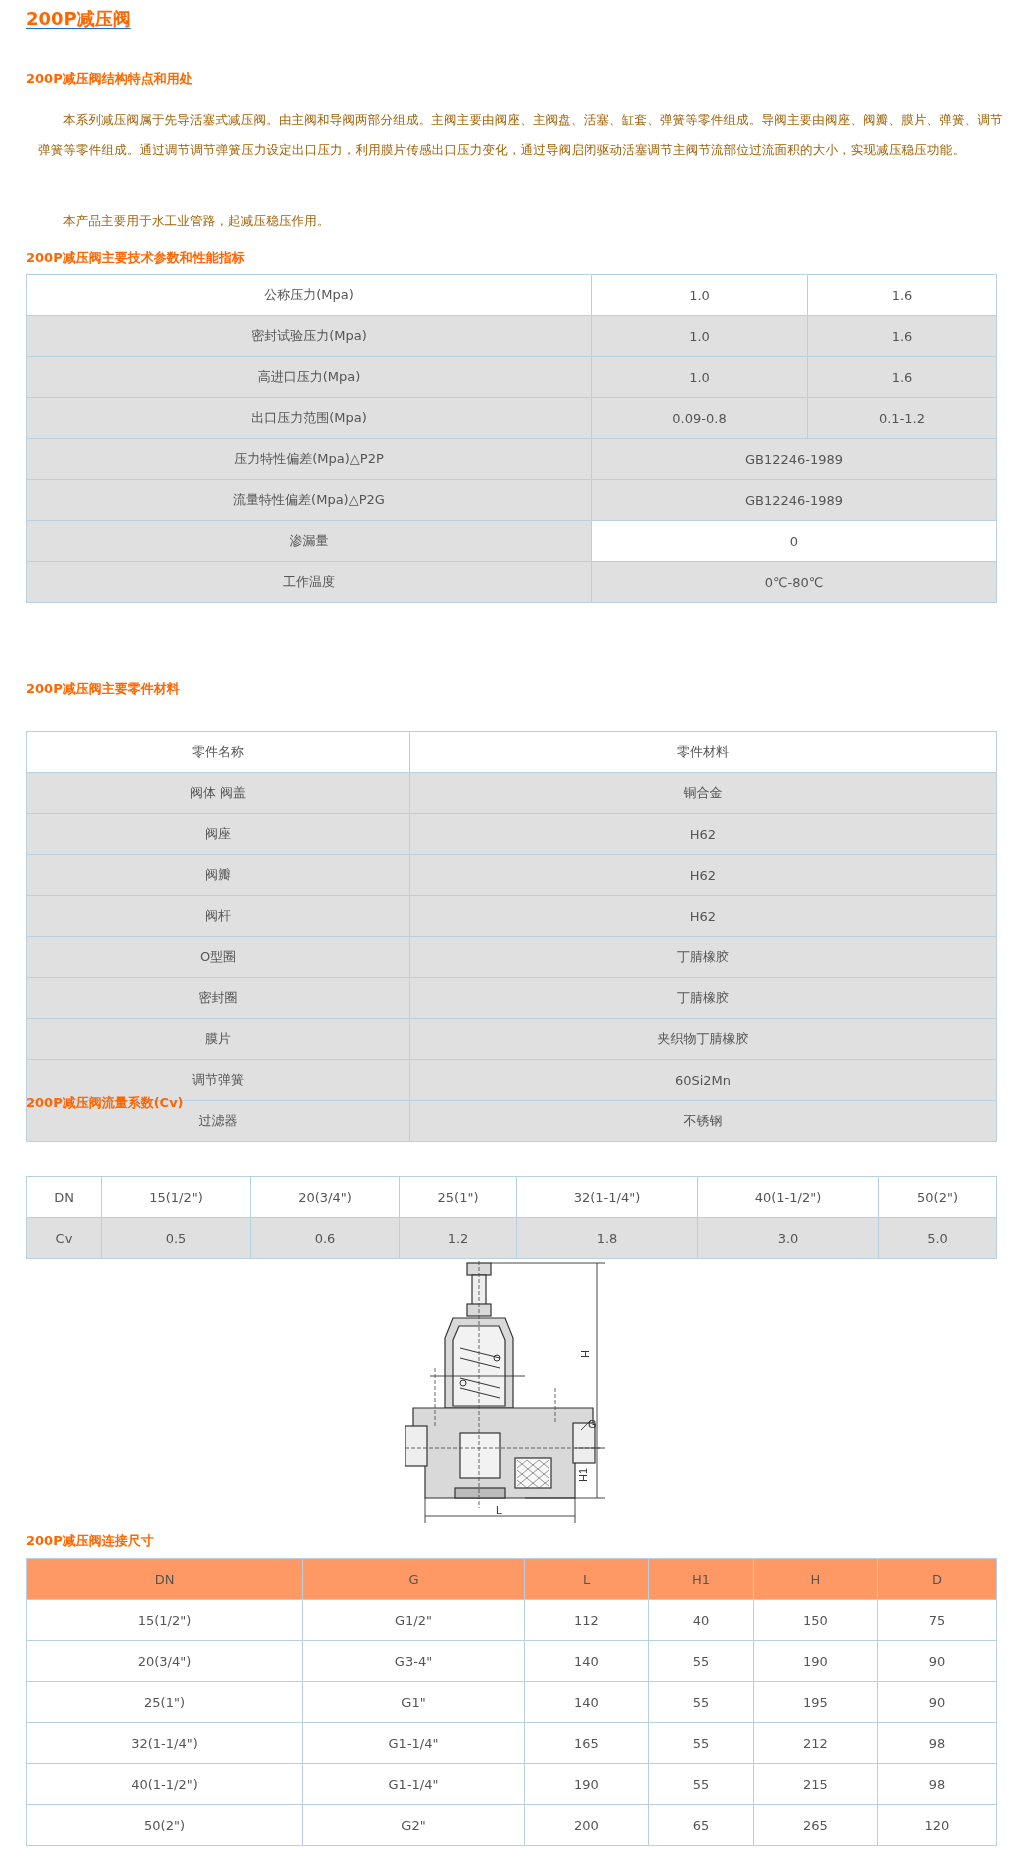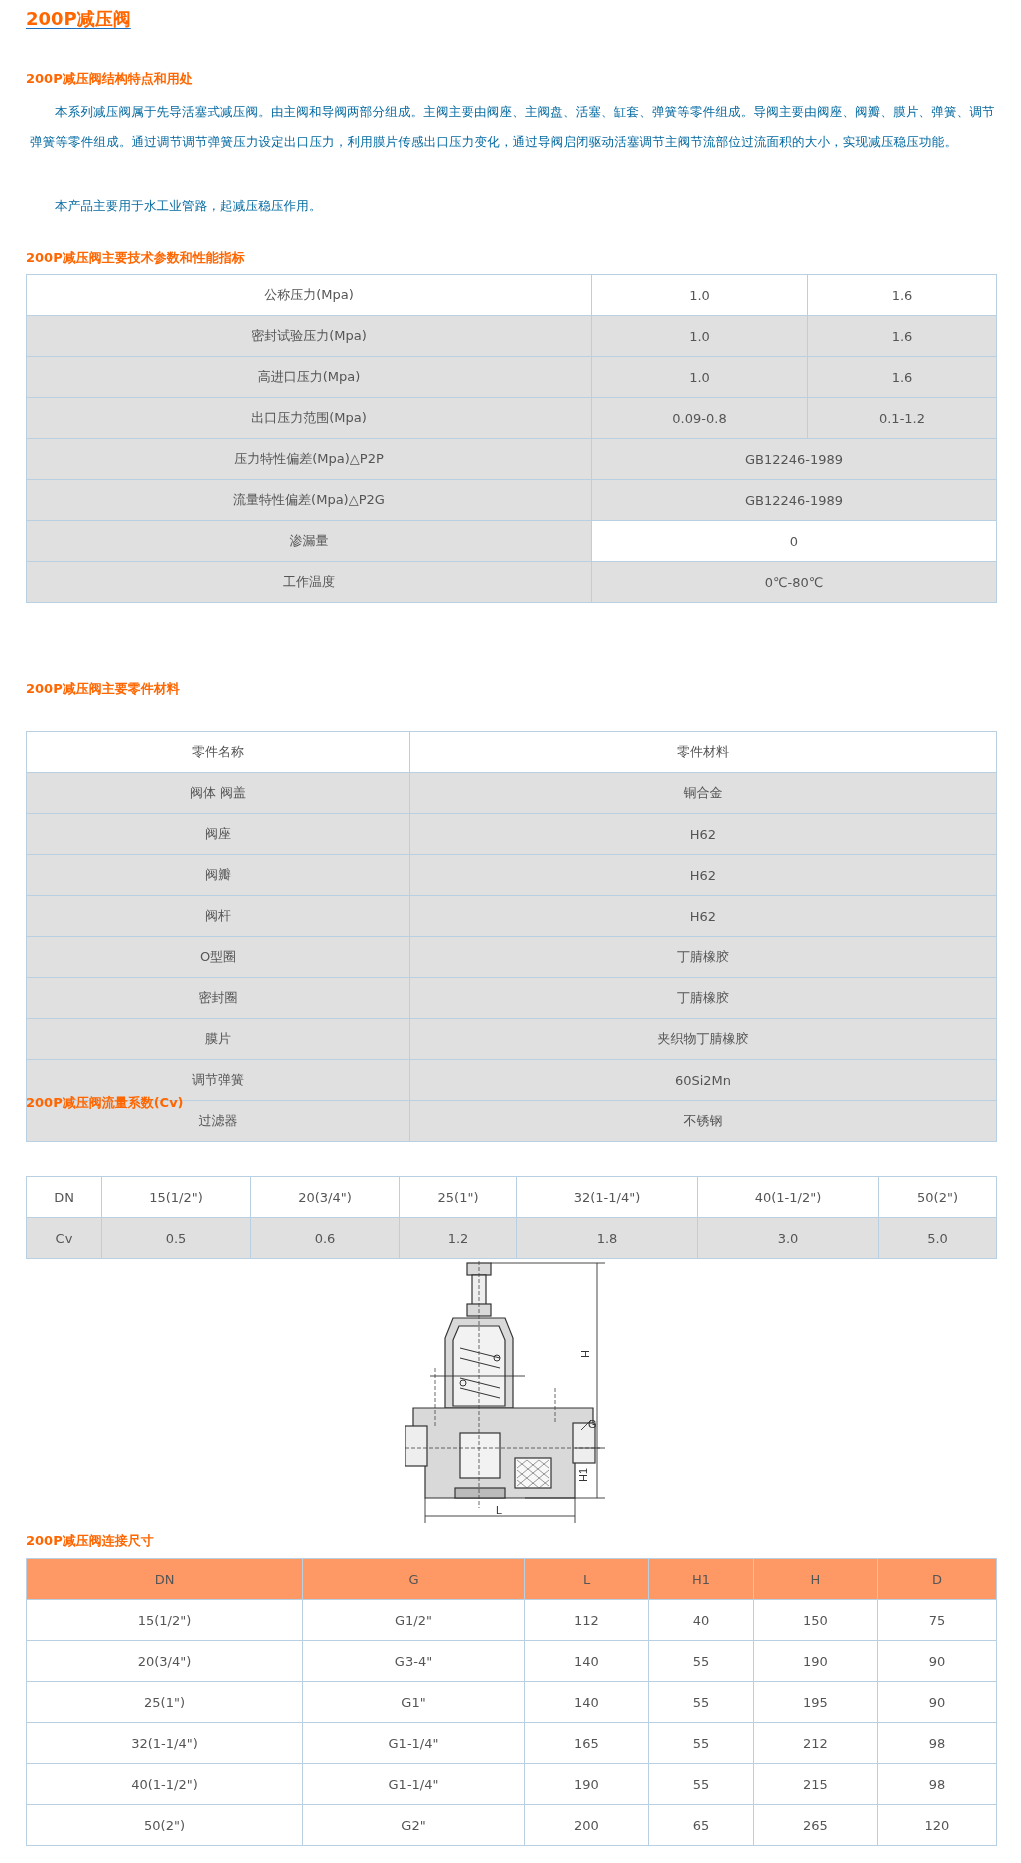--- a/index.html
+++ b/index.html
@@ -14,22 +14,22 @@
     text-decoration: underline; text-decoration-color: #1a6ec0;
     text-underline-offset: 3px; cursor: pointer; line-height: 18px;
   }
   .heading {
     position: absolute; left: 26px;
     font-size: 13px; font-weight: bold; color: #ff6600; line-height: 18px;
     white-space: nowrap;
   }
   .para {
     position: absolute; left: 26px; width: 972px;
-    font-size: 12.5px; line-height: 30px; color: #0369a1;
-    text-indent: 2em; margin: 4px; letter-spacing: 0.2px;
+    font-size: 12.5px; line-height: 30px; color: #a16207;
+    text-indent: 2em; margin: 12px; letter-spacing: 0.2px;
   }
   table.grid {
     position: absolute; left: 26px; width: 970px;
     border-collapse: collapse; table-layout: fixed;
     font-size: 13px; color: #555555;
   }
   table.grid td {
     height: 40px; border: 1px solid #b9d0e2; text-align: center;
     vertical-align: middle; padding: 0; background: #e0e0e0;
     white-space: nowrap;
@@ -38,21 +38,21 @@
   table.grid tr.orange td { background: #fe9966; }
   .diagram { position: absolute; left: 405px; top: 1258px; width: 215px; height: 270px; }
 </style>
 </head>
 <body>
 
 <a class="title">200P减压阀</a>
 
 <div class="heading" style="top:70px;">200P减压阀结构特点和用处</div>
 <p class="para" style="top:93px;">本系列减压阀属于先导活塞式减压阀。由主阀和导阀两部分组成。主阀主要由阀座、主阀盘、活塞、缸套、弹簧等零件组成。导阀主要由阀座、阀瓣、膜片、弹簧、调节弹簧等零件组成。通过调节调节弹簧压力设定出口压力，利用膜片传感出口压力变化，通过导阀启闭驱动活塞调节主阀节流部位过流面积的大小，实现减压稳压功能。</p>
-<p class="para" style="top:187px;">本产品主要用于水工业管路，起减压稳压作用。</p>
+<p class="para" style="top:194px;">本产品主要用于水工业管路，起减压稳压作用。</p>
 
 <div class="heading" style="top:249px;text-align:right;">200P减压阀主要技术参数和性能指标</div>
 <table class="grid" style="top:274px;padding-left:36px;">
   <colgroup>
       <col style="width:565px">
       <col style="width:216px">
       <col style="width:189px">
     </colgroup>
   <tbody>
       <tr class="white">

